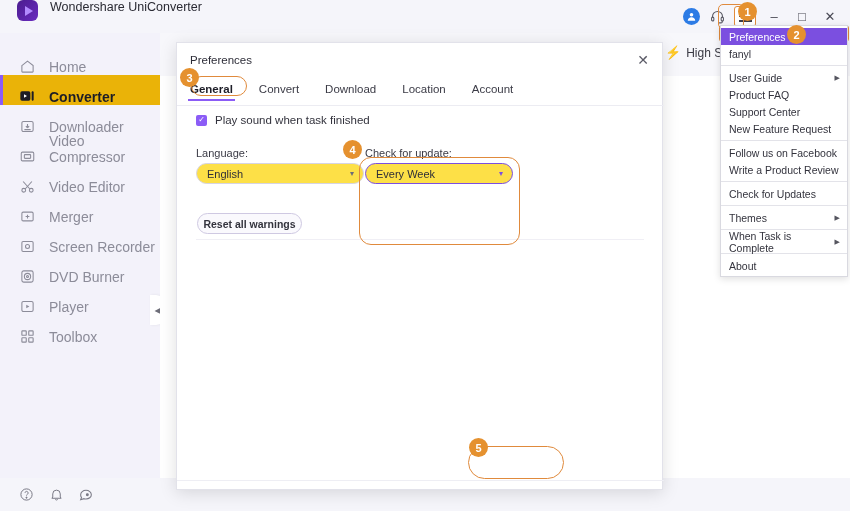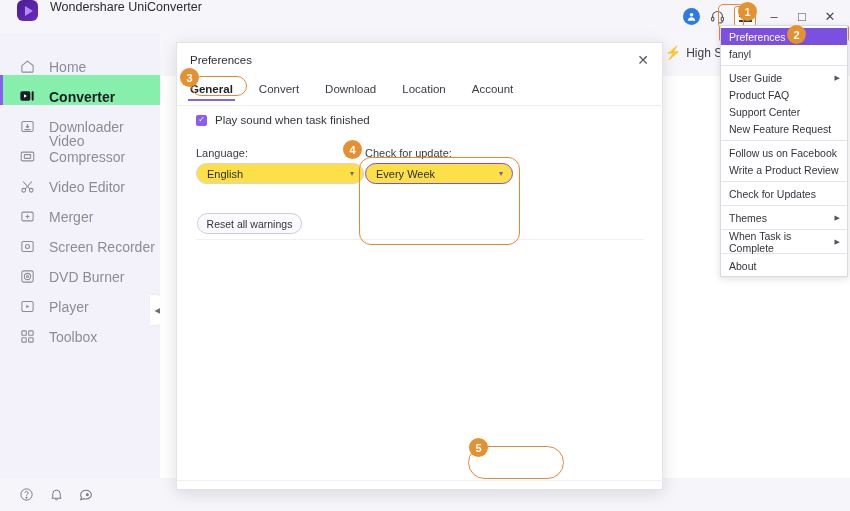--- a/index.html
+++ b/index.html
@@ -69,21 +69,21 @@
   .nav-item {
     position: relative; height: 30px; display: flex; align-items: flex-end;
     padding-left: 18px; color: #8c8c99; font-size: 14px;
   }
   .nav-item .nav-ic {
     width: 18px; height: 18px; margin-right: 13px;
     display: flex; align-items: center; justify-content: center;
     color: #8c8c99; flex: 0 0 18px;
   }
   .nav-item.active {
-    background: #86efac; color: #1d1d26; font-weight: bold;
+    background: #eab308; color: #1d1d26; font-weight: bold;
   }
   .nav-item.active .nav-ic { color: #1d1d26; }
   .nav-item.active::before {
     content: ""; position: absolute; left: 0; top: 0; bottom: 0; width: 3px;
     background: #8b5cf6;
   }
   .sb-collapse {
     position: absolute; left: 150px; top: 262px; width: 15px; height: 30px;
     background: #ffffff; border-radius: 0 9px 9px 0;
     display: flex; align-items: center; justify-content: center;
@@ -422,21 +422,21 @@
       <span class="arw">▾</span>
     </div>
 
     <div class="field-label" style="left:188px; top:104px;">Check for update:</div>
     <div class="select focus" style="left:188px; top:120px; width:148px;">
       <span>Every Week</span>
       <span class="arw" style="color:#7b4fe0">▾</span>
     </div>
 
     <div class="dlg-rule"></div>
-    <div class="reset-btn" style="left:20px; top:170px;">Reset all warnings</div>
+    <div class="reset-btn" style="left:20px; top:170px;font-weight:bold;">Reset all warnings</div>
 
     <div class="dlg-footer-rule"></div>
   </div>
 
   <div class="options">
     <div class="option">Never</div>
     <div class="option">Every Day</div>
     <div class="option sel">Every Week</div>
     <div class="option">Every Month</div>
   </div>

